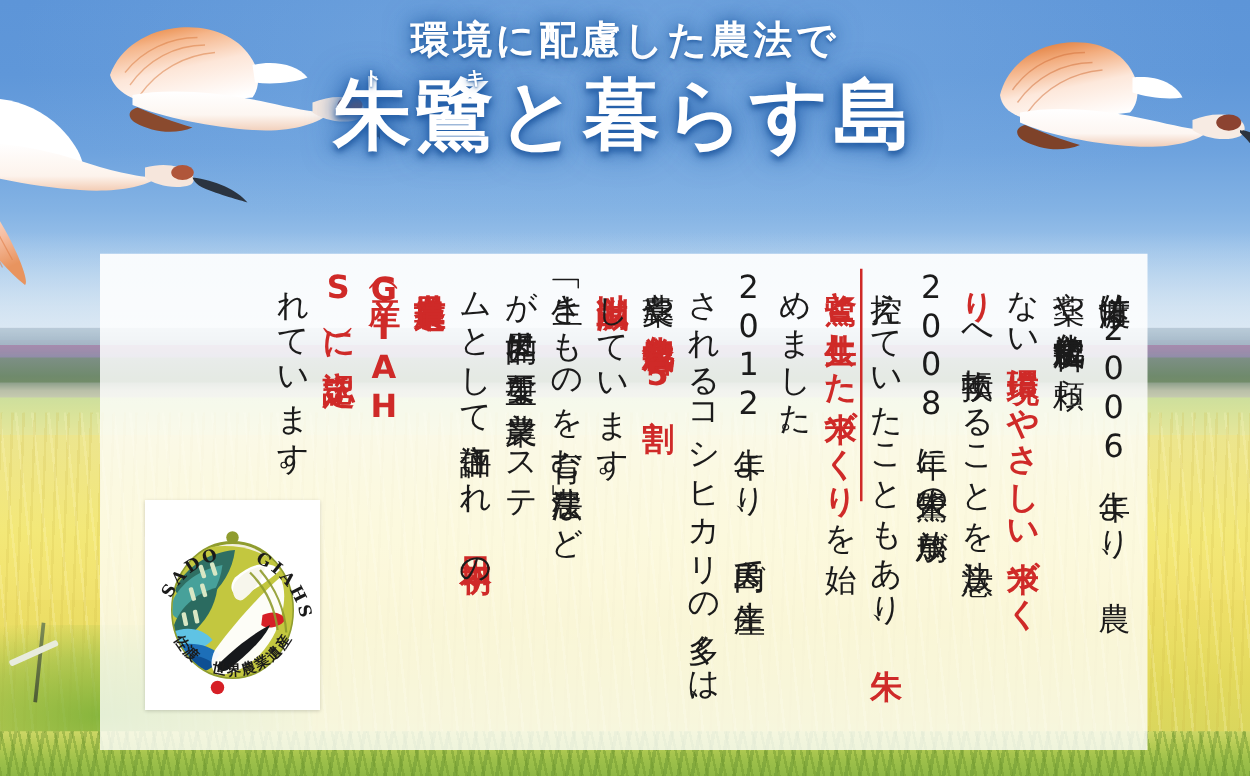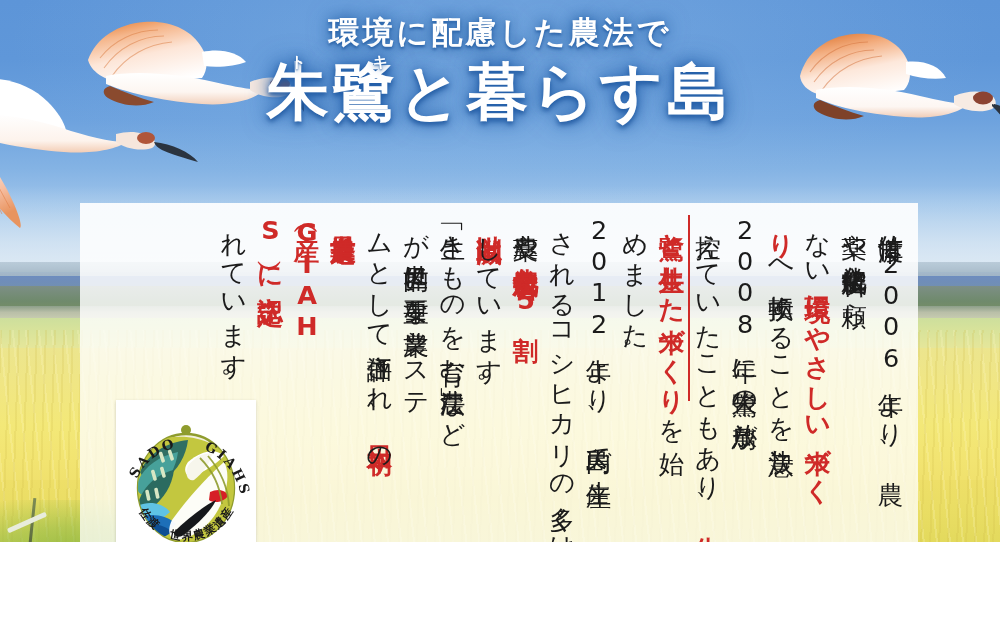--- a/index.html
+++ b/index.html
@@ -2,23 +2,23 @@
 <html lang="ja"><head>
 <meta charset="utf-8">
 <title>朱鷺と暮らす島</title>
 <style>
   html,body{margin:0;padding:0;background:#fff;}
   body{font-family:"DejaVu Sans","Liberation Sans",sans-serif;}
 
   #poster{
     position:relative;
     width:1000px;
-    height:542px;
+    height:621px;
     overflow:hidden;
-    background:#1d4ed8;
+    background:#ec4899;
   }
 
   
   .bg-layer{position:absolute;left:0;width:100%;}
 
   .bg-sky{
     top:0;height:272px;
     background:linear-gradient(to bottom,
       #5d95d8 0%, #5f97d9 22%, #6da2de 44%,
       #84b3e4 62%, #a4c8ec 78%, #c6dcf2 90%, #dbe9f5 100%);

